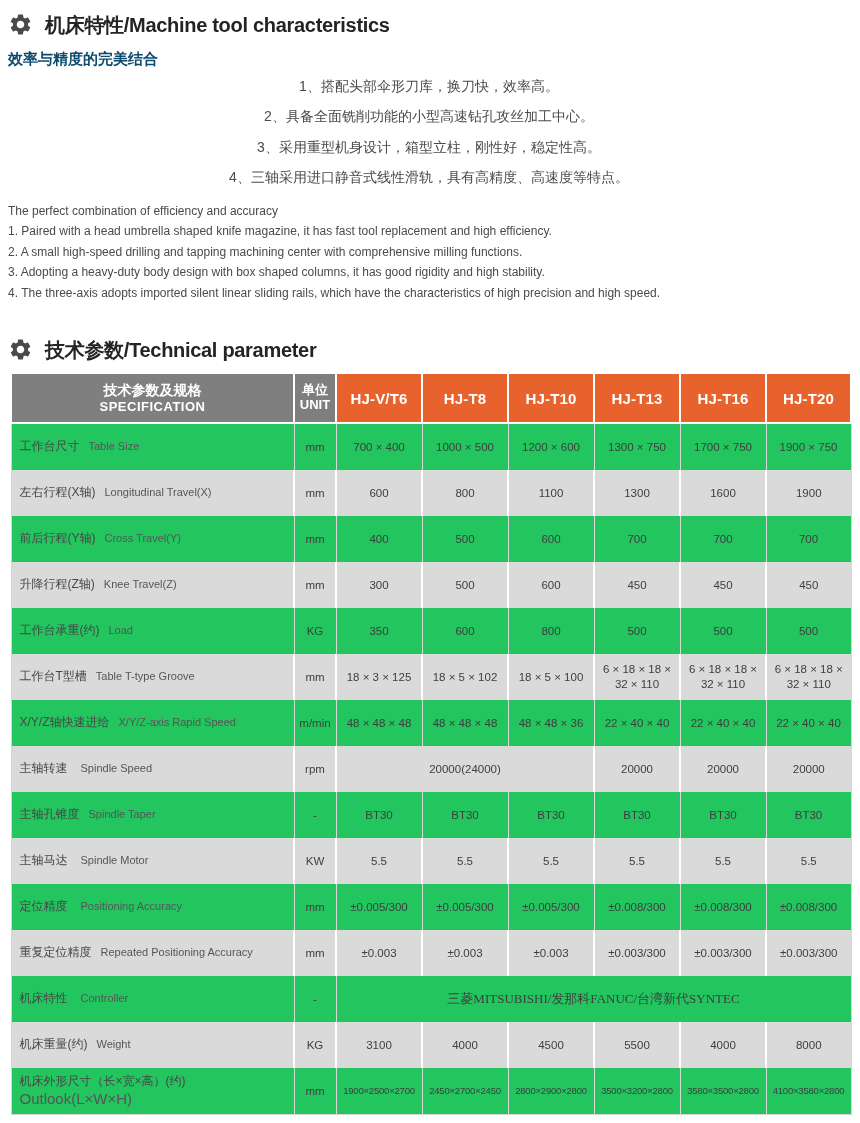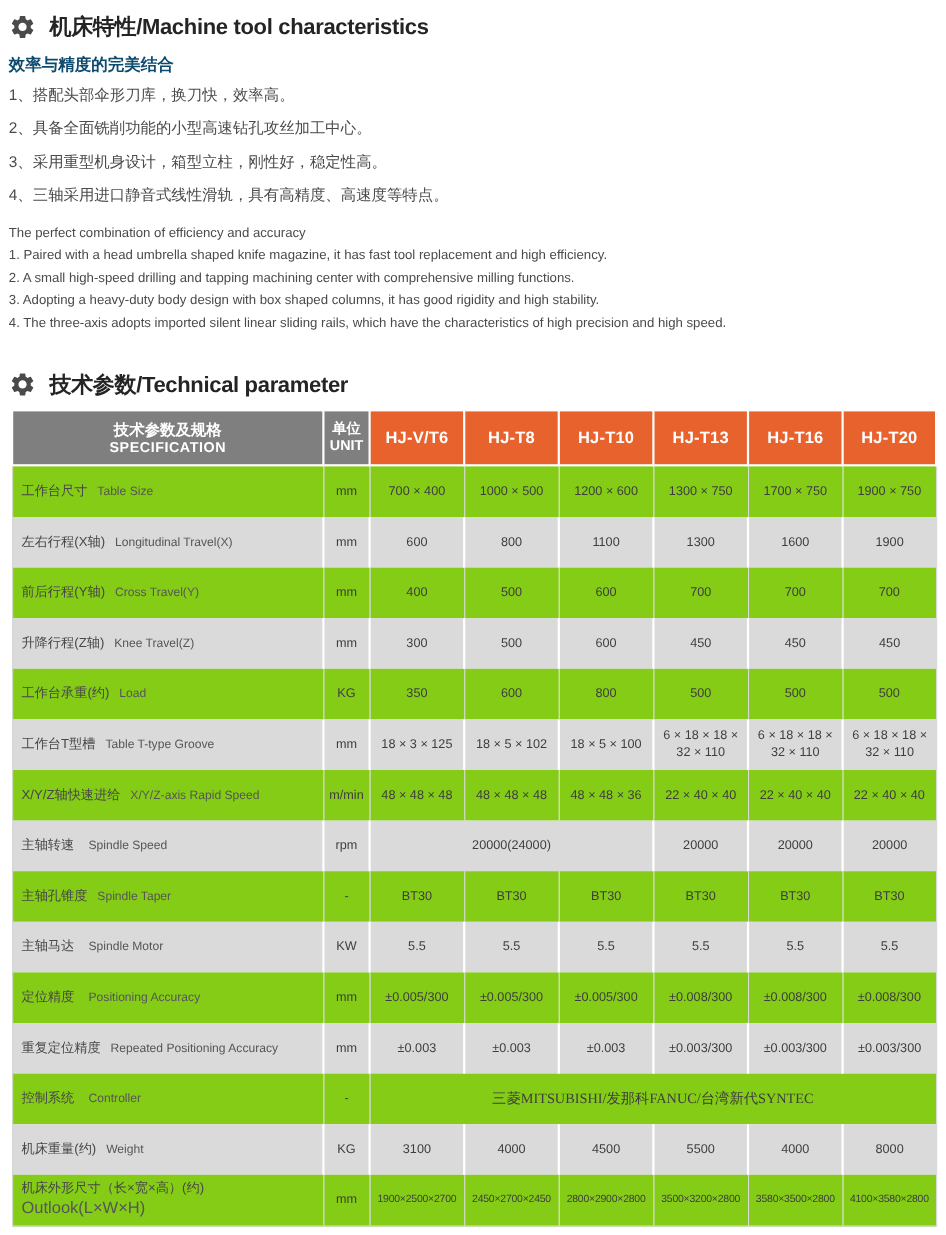--- a/index.html
+++ b/index.html
@@ -6,37 +6,37 @@
   body{font-family:"Liberation Sans","DejaVu Sans",sans-serif;color:#3d3d3d;}
   .page{width:860px;height:1123px;box-sizing:border-box;background:#ffffff;position:relative;padding:12px 10px 0 0;overflow:hidden;}
 
   
   .sec-title{display:flex;align-items:center;gap:12px;margin:0 0 0 8px;font-size:20px;font-weight:bold;color:#242424;letter-spacing:-0.3px;line-height:1.2;}
   .gear-icon{width:25px;height:25px;flex:0 0 auto;}
   .gear-icon svg{display:block;width:100%;height:100%;fill:#4a4a4a;}
 
   .subtitle{margin:13px 0 0 8px;font-size:15px;font-weight:bold;color:#0c4a6e;}
 
-  .cn-list{margin:10px 0 0 8px;}
+  .cn-list{margin:10px 0 0 8px;text-align:center;}
   .cn-item{font-size:14px;color:#4a4a4a;margin:0 0 15px 0;line-height:1.1;}
   .en-block{margin:2px 0 0 8px;}
   .en-line{font-size:12px;color:#4a4a4a;line-height:20.5px;}
 
   .sec2{margin-top:34px;}
 
   
   table.spec{border-collapse:collapse;table-layout:fixed;width:840px;margin:10px 0 0 10px;border:1px solid #d6d6d6;}
   thead th{height:48px;border:2px solid #ffffff;font-weight:bold;color:#ffffff;text-align:center;vertical-align:middle;padding:0;}
   th.spec-h{background:#7f7f7f;font-size:14px;line-height:1.3;}
   th.spec-h .sub{font-size:13px;letter-spacing:0.5px;}
   th.unit-h{background:#7f7f7f;font-size:13px;line-height:1.15;}
   th.model-h{background:#e8622d;font-size:15px;letter-spacing:0.2px;}
 
   tbody td{height:44px;vertical-align:middle;text-align:center;font-size:11.5px;color:#3e3e3e;white-space:pre-line;padding:1px 2px;line-height:1.3;}
-  tr.w td{background:#84cc16;border-right:1px solid #d9d9d9;}
+  tr.w td{background:#22c55e;border-right:1px solid #d9d9d9;}
   tr.g td{background:#dadada;border-right:2px solid #ffffff;}
   tbody tr td:last-child{border-right:none;}
   td.label{text-align:left;padding-left:8px;}
   td.label .cn{display:inline-block;min-width:52px;font-size:12px;color:#474747;margin-right:9px;white-space:nowrap;}
   td.label .en{font-size:11px;color:#565656;white-space:nowrap;}
   tr.small td.val{font-size:9.5px;letter-spacing:-0.2px;}
   tr.small td.label .en{font-size:15px;}
   td.val.serif{font-family:"Liberation Serif","DejaVu Serif",serif;font-size:13px;}
 </style>
 </head>
@@ -224,21 +224,21 @@
           <td class="label"><span class="cn">重复定位精度</span><span class="en">Repeated Positioning Accuracy</span></td>
           <td class="unit">mm</td>
           <td class="val">±0.003</td>
           <td class="val">±0.003</td>
           <td class="val">±0.003</td>
           <td class="val">±0.003/300</td>
           <td class="val">±0.003/300</td>
           <td class="val">±0.003/300</td>
         </tr>
         <tr class="w">
-          <td class="label"><span class="cn">控制系统</span><span class="en">Controller</span></td>
+          <td class="label"><span class="cn">机床特性</span><span class="en">Controller</span></td>
           <td class="unit">-</td>
           <td class="val serif" colspan="6">三菱MITSUBISHI/发那科FANUC/台湾新代SYNTEC</td>
         </tr>
         <tr class="g">
           <td class="label"><span class="cn">机床重量(约)</span><span class="en">Weight</span></td>
           <td class="unit">KG</td>
           <td class="val">3100</td>
           <td class="val">4000</td>
           <td class="val">4500</td>
           <td class="val">5500</td>

